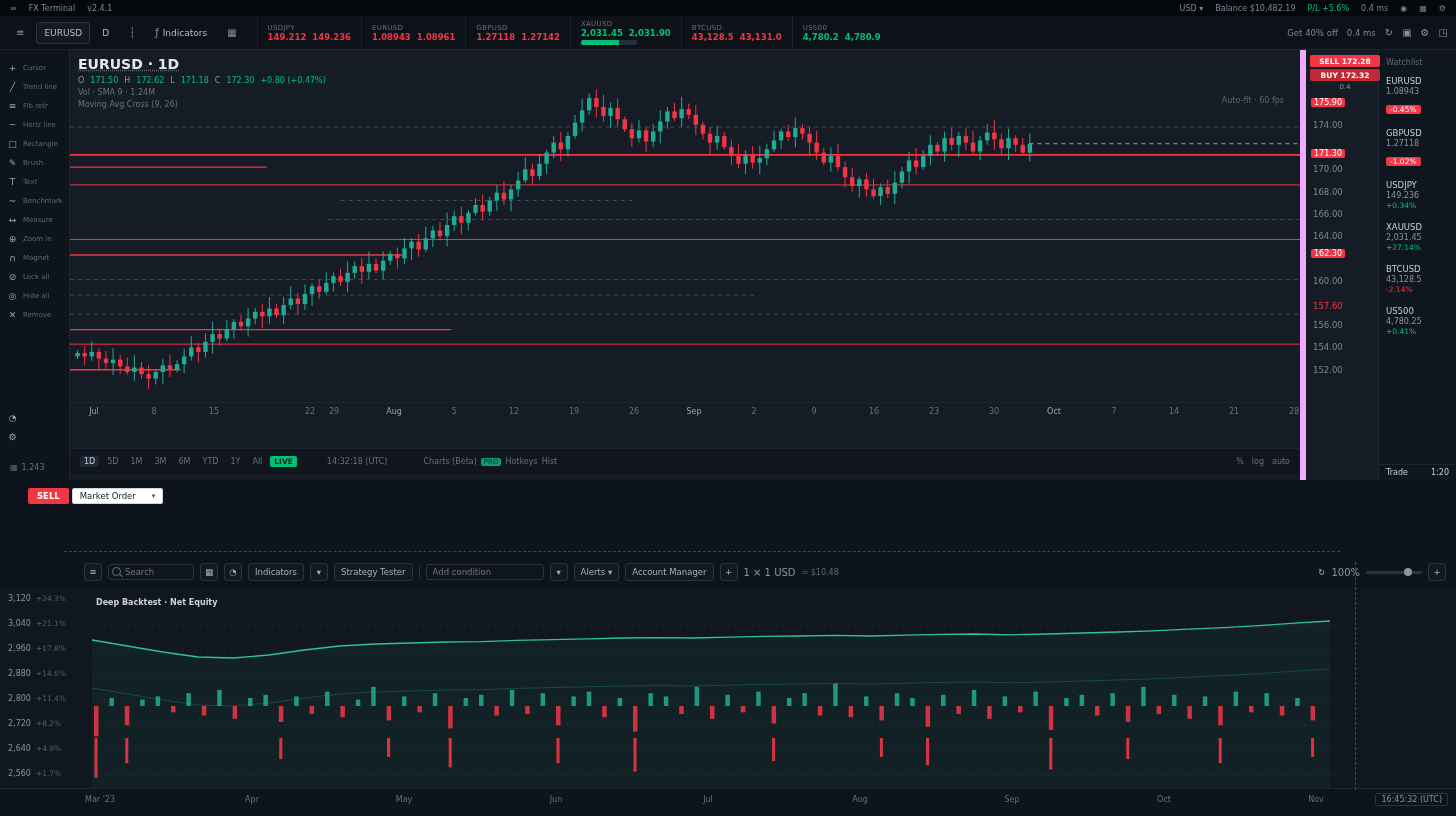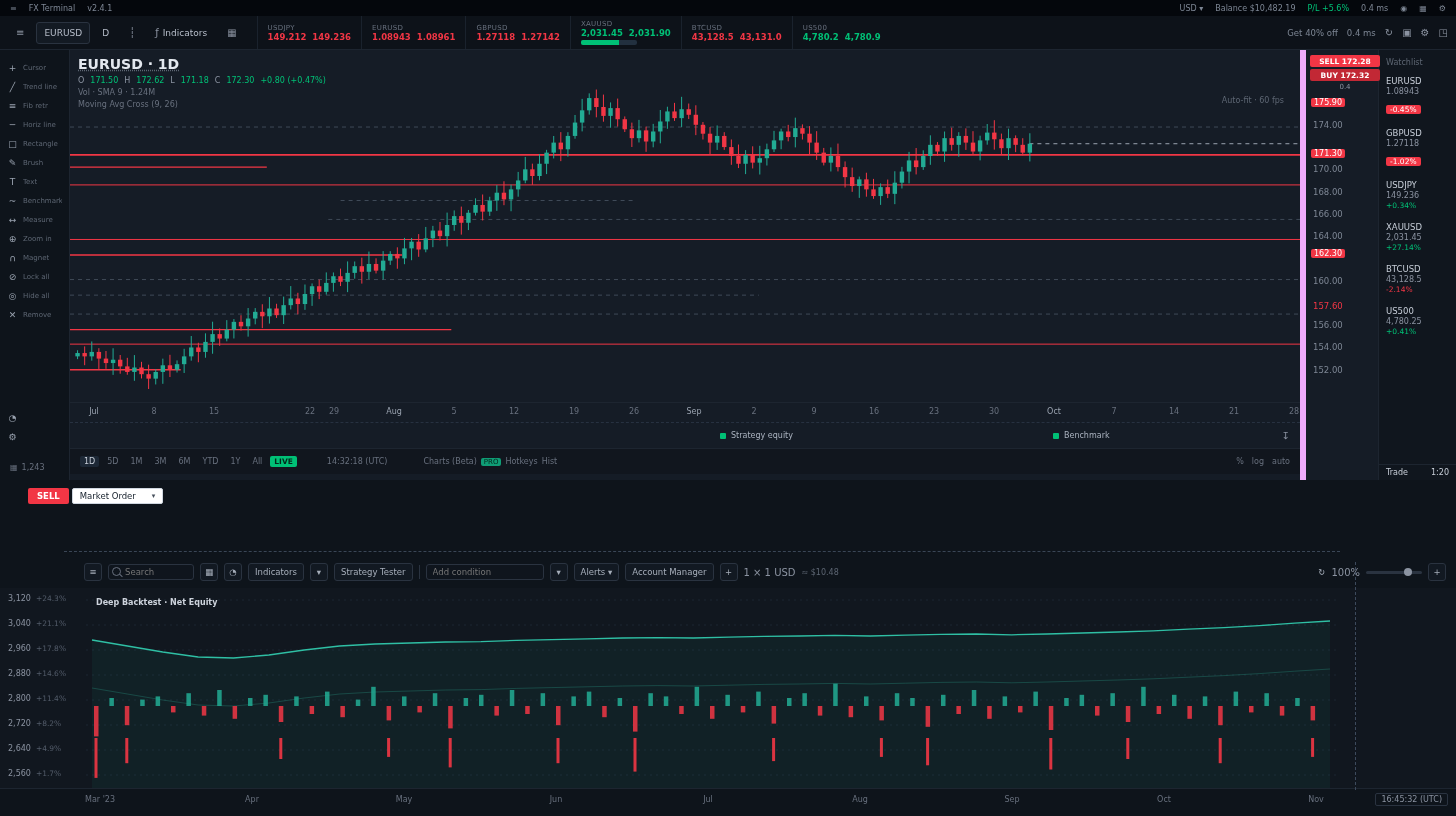--- a/index.html
+++ b/index.html
@@ -667,33 +667,20 @@
           <span class="xtick" style="left: 804px;">16</span>
           <span class="xtick" style="left: 864px;">23</span>
           <span class="xtick" style="left: 924px;">30</span>
           <span class="xtick month" style="left: 984px;">Oct</span>
           <span class="xtick" style="left: 1044px;">7</span>
           <span class="xtick" style="left: 1104px;">14</span>
           <span class="xtick" style="left: 1164px;">21</span>
           <span class="xtick" style="left: 1224px;">28</span>
         </div>
 
-      <div id="legend-row">
-        <div id="chips" style="display:flex;gap:260px;margin-left:650px;">
-            <div class="chip">
-              <span class="dot"></span>
-              <span>Strategy equity</span>
-            </div>
-            <div class="chip">
-              <span class="dot"></span>
-              <span>Benchmark</span>
-            </div>
-          </div>
-        <span class="dl">↧</span>
-      </div>
 
       <div id="range-footer">
           <span class="rng active">1D</span>
           <span class="rng">5D</span>
           <span class="rng">1M</span>
           <span class="rng">3M</span>
           <span class="rng">6M</span>
           <span class="rng">YTD</span>
           <span class="rng">1Y</span>
           <span class="rng">All</span>

